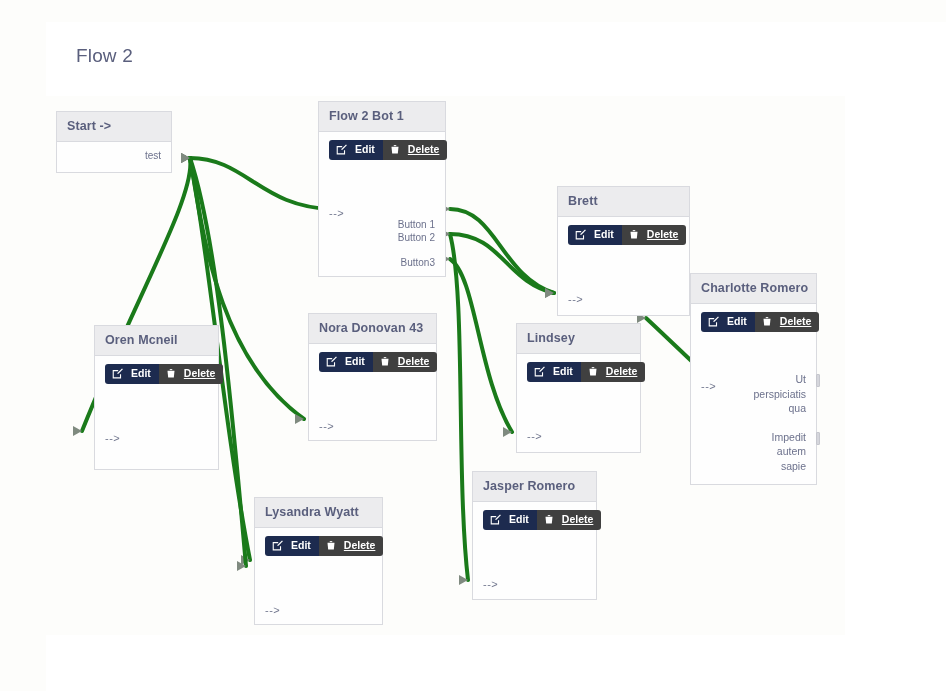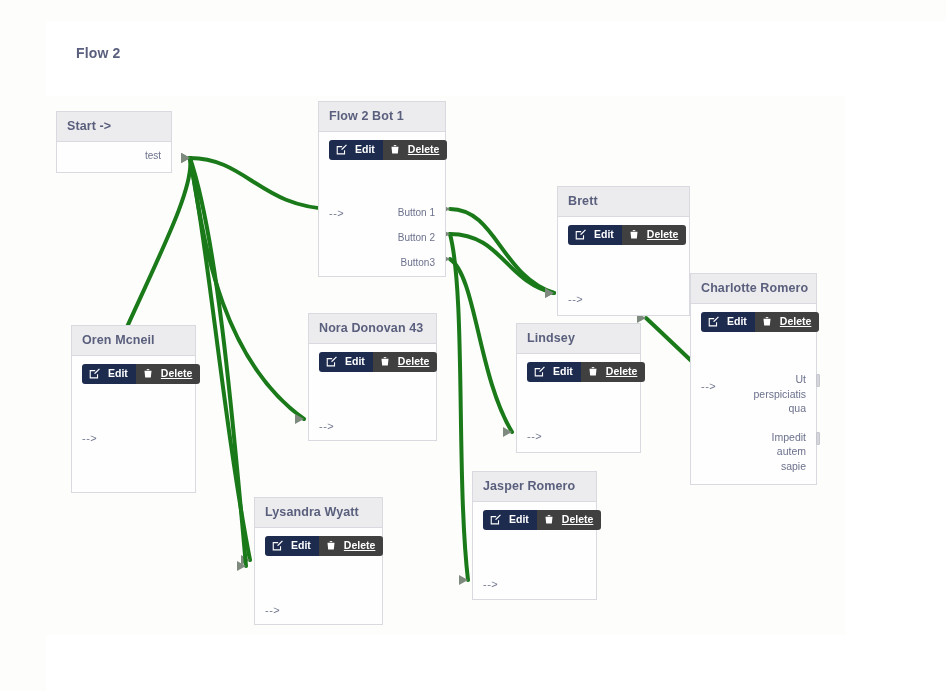--- a/index.html
+++ b/index.html
@@ -43,24 +43,23 @@
     top: 22px;
     width: 799px;
     height: 74px;
     background: #ffffff;
     box-sizing: border-box;
   }
   .flow-header-title {
     position: absolute;
     left: 30px;
     top: 23px;
-    font-size: 14px;
+    font-size: 19px;
     color: #5a5f7d;
     letter-spacing: .15px;
-    font-weight: bold;
   }
 
   
   .flow-canvas {
     position: absolute;
     left: 46px;
     top: 96px;
     width: 799px;
     height: 539px;
     background: #fdfdfb;
@@ -239,21 +238,21 @@
                 <svg width="10" height="11" viewBox="0 0 16 16">
                   <path fill="#ffffff" d="M2.5 3.5h11v1.4l-1 9.6H3.5l-1-9.6z"></path>
                   <path fill="#ffffff" d="M6 1h4v1.6H6z"></path>
                 </svg>
                 <span>Delete</span>
               </button>
             </div>
             <div class="port-row" style="top: 75px;">
               <span class="port-in-label">--&gt;</span>
             </div>
-            <div class="port-row" style="top: 75px;">
+            <div class="port-row" style="top: 87px;">
               <span class="port-out-label">Button 1</span>
             </div>
             <div class="port-row" style="top: 100px;">
               <span class="port-out-label">Button 2</span>
             </div>
             <div class="port-row" style="top: 125px;">
               <span class="port-out-label">Button3</span>
             </div>
           </div>
         </div>
@@ -310,21 +309,21 @@
               <div>qua</div>
             </div>
             <div class="out-tab" style="top: 127.5px;"></div>
             <div class="multiline-out" style="top: 125.5px;">
               <div>Impedit</div>
               <div>autem</div>
               <div>sapie</div>
             </div>
           </div>
         </div>
-        <div class="node" style="left: 25px; top: 229px; width: 125px; height: 168px;">
+        <div class="node" style="left: 48px; top: 229px; width: 125px; height: 145px;">
           <div class="node-header">Oren Mcneil</div>
           <div class="node-body">
             <div class="node-actions">
               <button class="btn btn-edit">
                 <svg width="11" height="11" viewBox="0 0 16 16">
                   <path fill="#ffffff" d="M1 3h8v1.6H2.6v9H11.6V9h1.6v6.2H1z"></path>
                   <path fill="#ffffff" d="M14.6 0.6l1.2 1.2-6.4 6.4-1.8 0.6 0.6-1.8z"></path>
                 </svg>
                 <span>Edit</span>
               </button>

